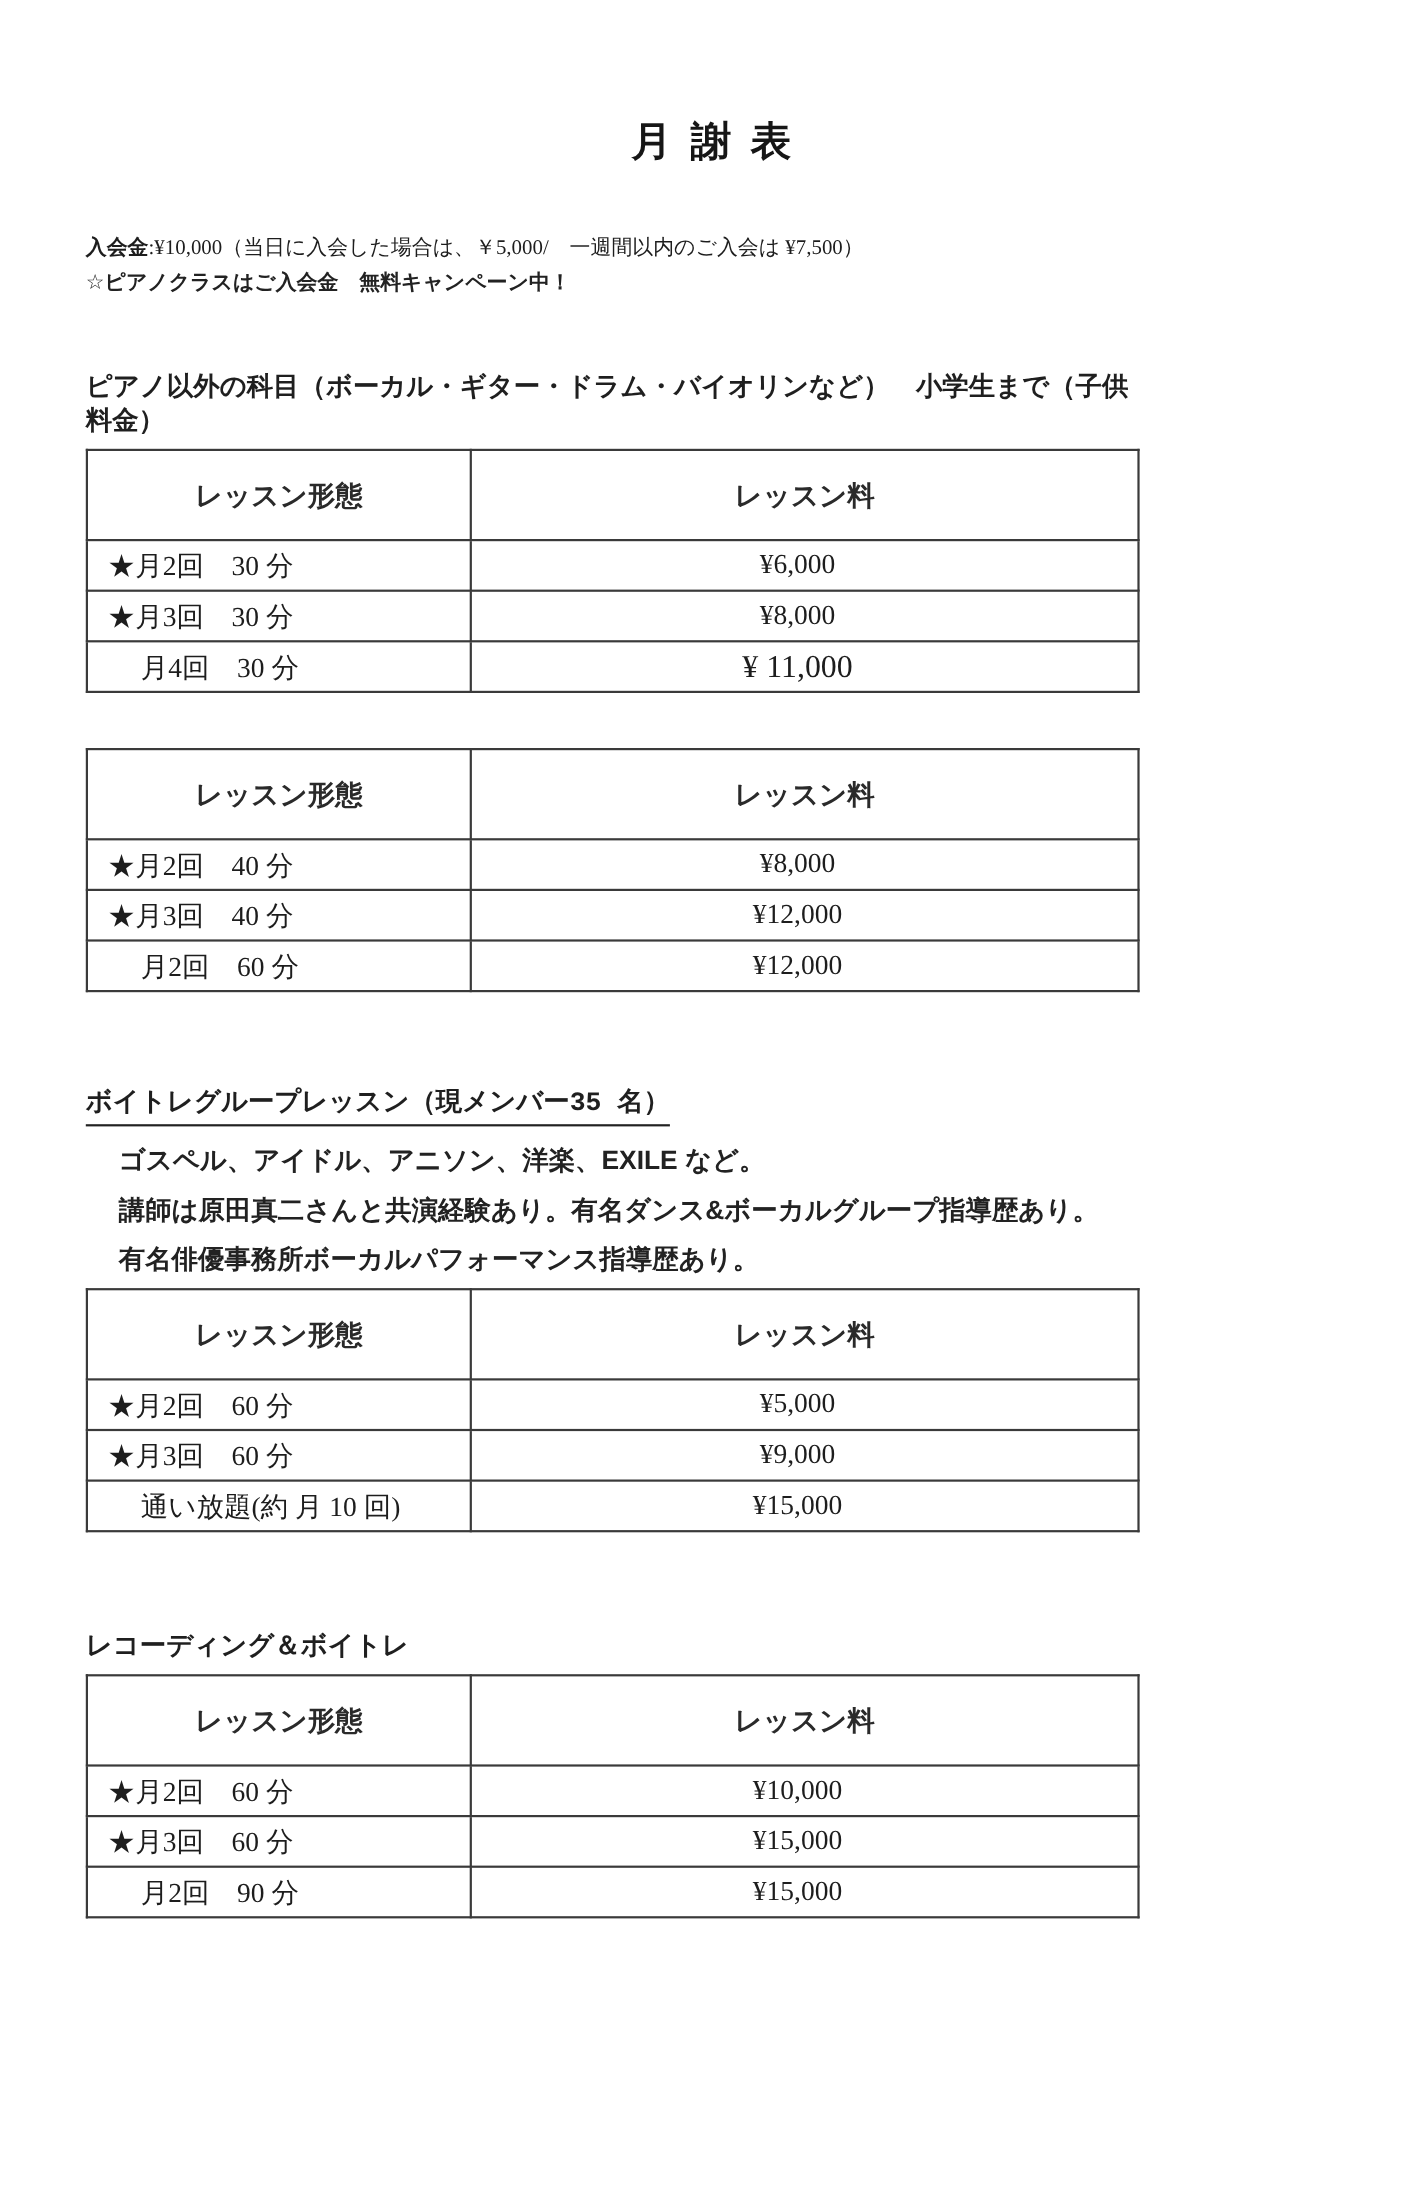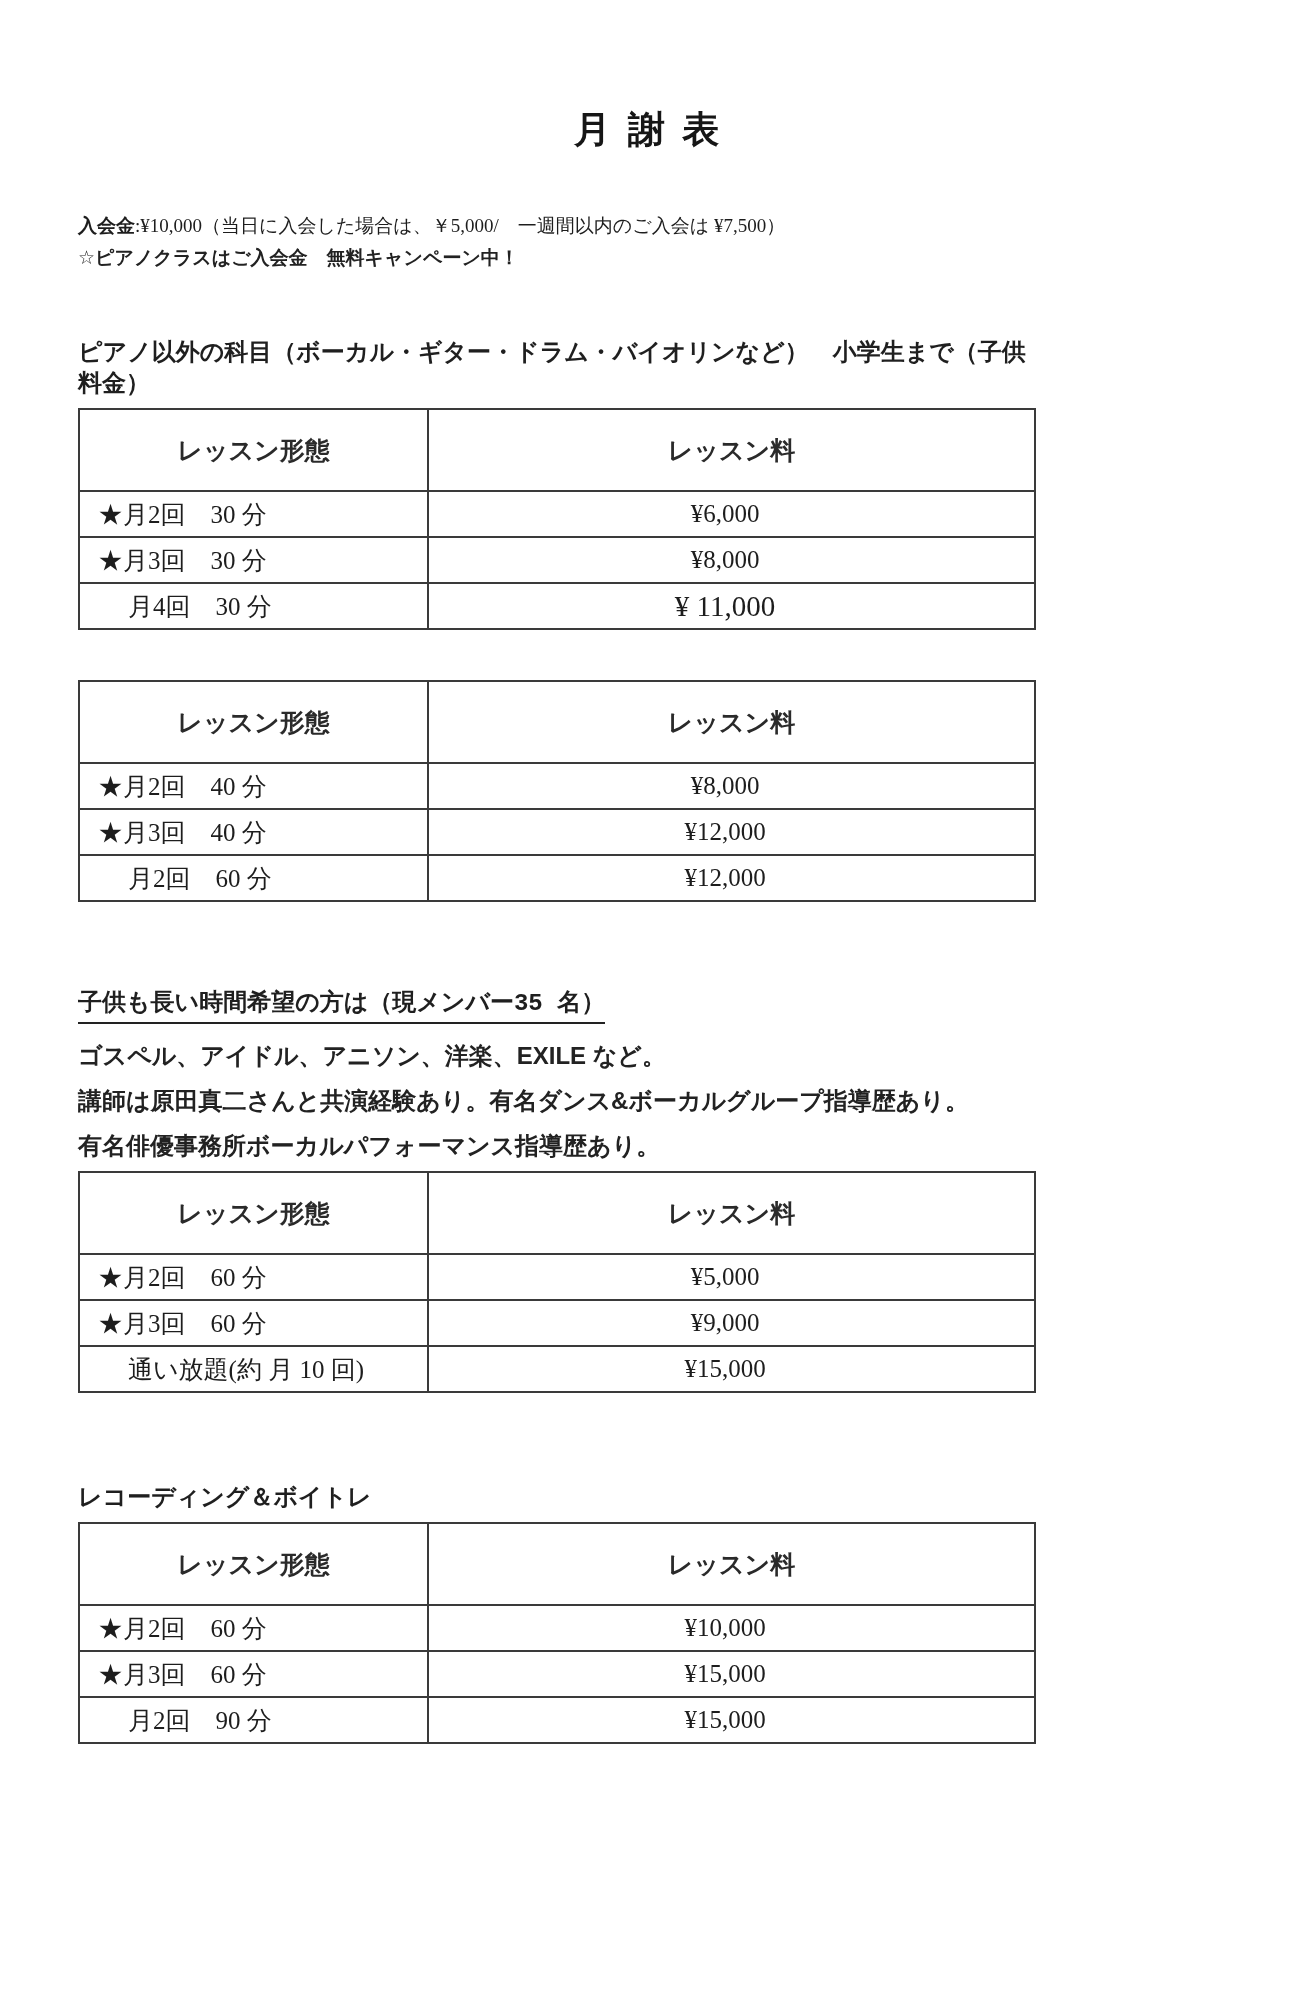--- a/index.html
+++ b/index.html
@@ -49,20 +49,21 @@
 
   .underlined { display: inline-block; border-bottom: 2px solid #222; padding-bottom: 3px; }
 
   .desc-line {
     font-family: "Liberation Sans", "DejaVu Sans", sans-serif;
     font-weight: 600;
     font-size: 24px;
     line-height: 31px;
     margin-top: 14px;
     color: #222222;
+    margin-left: 30px;
   }
   .desc-line.first { margin-top: 16px; }
 
   table.fee-table {
     border-collapse: collapse;
     table-layout: fixed;
     width: 958px;
     margin-top: 8px;
     font-size: 25px;
     color: #1d1d1d;
@@ -156,21 +157,21 @@
           </tr>
           <tr class="no-star">
             <td class="form-cell">月2回　60 分</td>
             <td class="fee-cell">¥12,000</td>
           </tr>
         </tbody>
       </table>
     </div>
 
     <div class="section-3">
-      <div class="sec-heading"><span class="underlined">子供も長い時間希望の方は（現メンバー35 名）</span></div>
+      <div class="sec-heading"><span class="underlined">ボイトレグループレッスン（現メンバー35 名）</span></div>
       <div class="desc-line first">ゴスペル、アイドル、アニソン、洋楽、EXILE など。</div>
       <div class="desc-line">講師は原田真二さんと共演経験あり。有名ダンス&amp;ボーカルグループ指導歴あり。</div>
       <div class="desc-line">有名俳優事務所ボーカルパフォーマンス指導歴あり。</div>
       <table class="fee-table">
         <colgroup>
             <col style="width:349px">
             <col>
           </colgroup>
         <thead>
           <tr>

